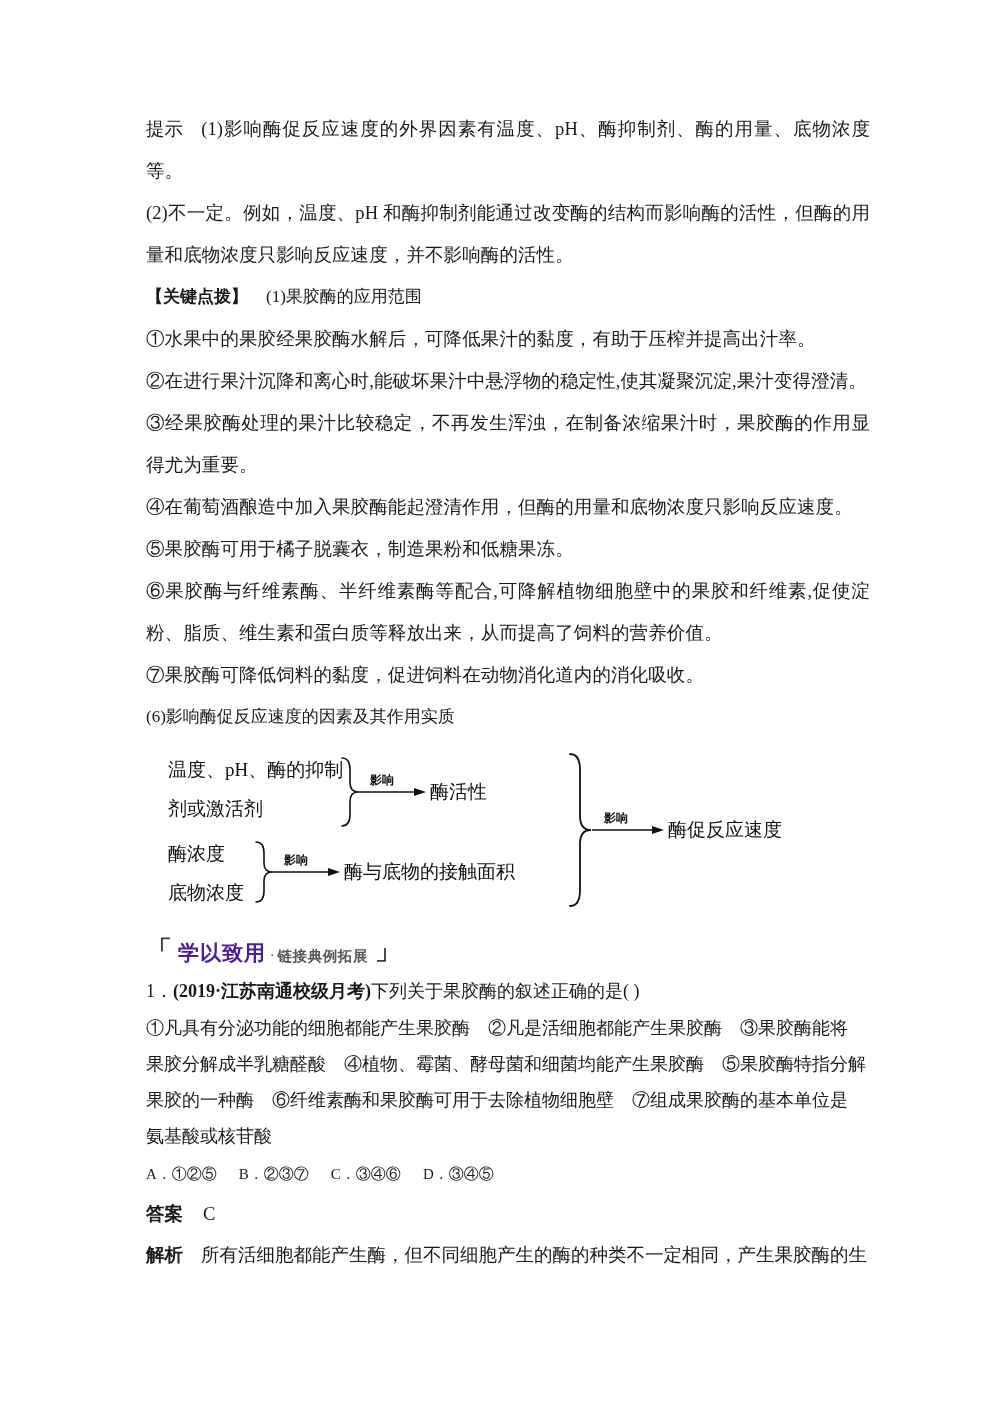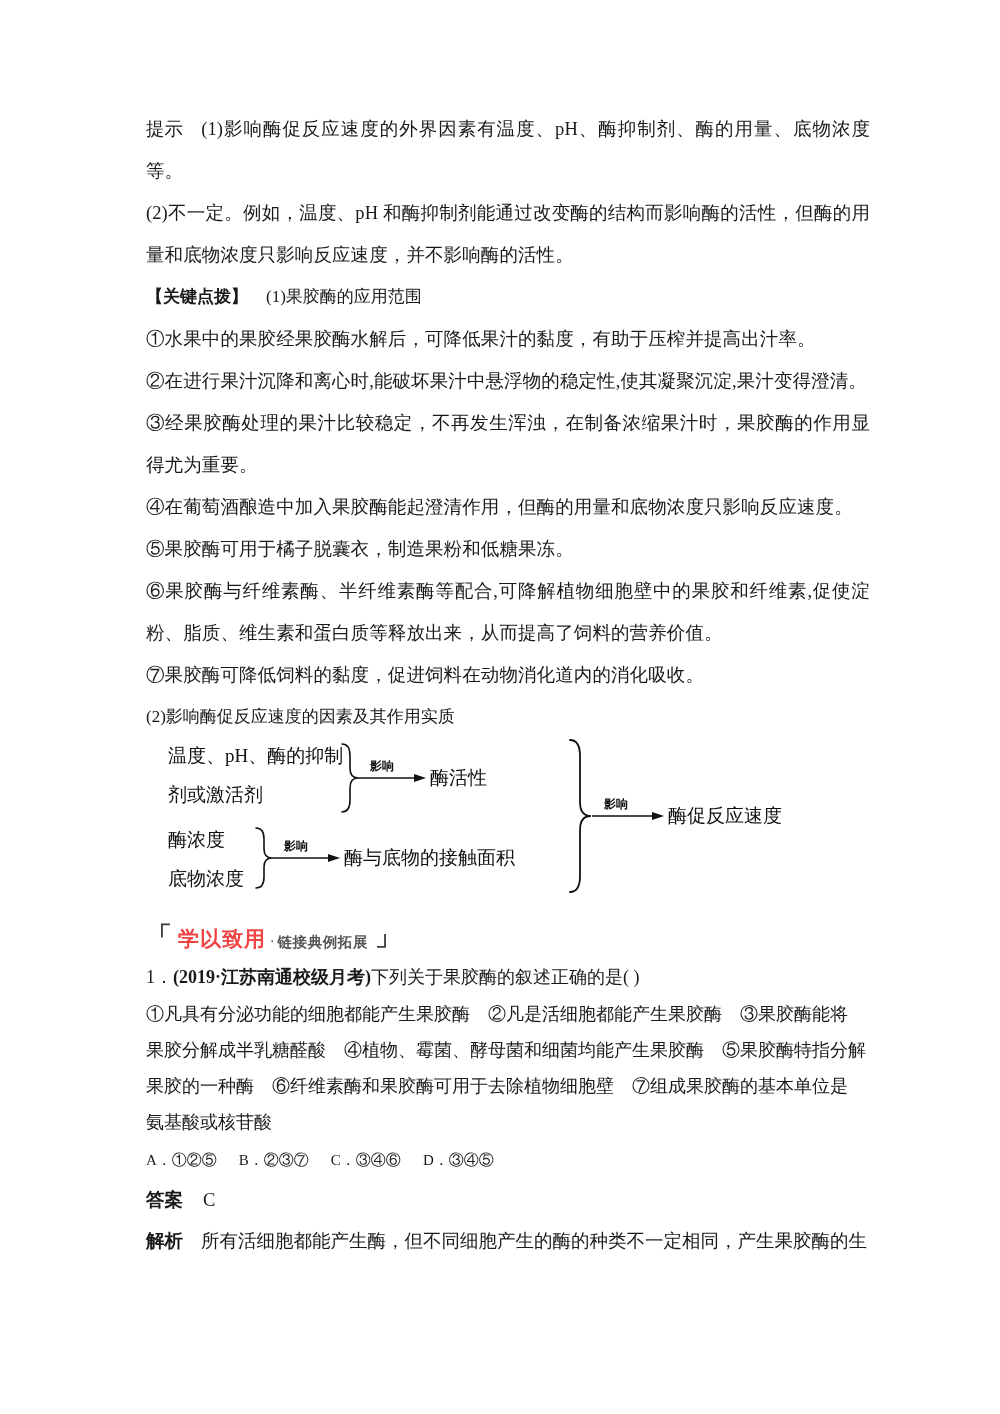--- a/index.html
+++ b/index.html
@@ -70,21 +70,21 @@
     font-size: 26px;
     font-weight: bold;
     color: #3a3a3a;
     line-height: 1;
     position: relative;
     top: -1px;
   }
   .banner-main {
     font-size: 21px;
     font-weight: bold;
-    color: #ef4444;
+    color: #4c1d95;
     letter-spacing: 1px;
     margin: 0 3px 0 6px;
   }
   .banner-dot {
     font-size: 14px;
     color: #555;
     margin: 0 3px 2px 1px;
   }
   .banner-sub {
     font-size: 14.5px;
@@ -133,20 +133,21 @@
   .q-analysis {
     font-size: 18.5px;
     line-height: 42px;
     margin: 0;
   }
   .q-analysis .lbl { font-weight: bold; }
 
   
   .diagram {
     position: relative;
+    margin-top: 14px;
     margin-bottom: 10px;
     height: 160px;
     width: 724px;
     font-family: "Liberation Serif", "DejaVu Serif", serif;
   }
   .dg-text {
     position: absolute;
     font-size: 19px;
     line-height: 1;
     white-space: nowrap;
@@ -185,21 +186,21 @@
     </p>
 
     <p class="para">①水果中的果胶经果胶酶水解后，可降低果汁的黏度，有助于压榨并提高出汁率。</p>
     <p class="para">②在进行果汁沉降和离心时,能破坏果汁中悬浮物的稳定性,使其凝聚沉淀,果汁变得澄清。</p>
     <p class="para">③经果胶酶处理的果汁比较稳定，不再发生浑浊，在制备浓缩果汁时，果胶酶的作用显得尤为重要。</p>
     <p class="para">④在葡萄酒酿造中加入果胶酶能起澄清作用，但酶的用量和底物浓度只影响反应速度。</p>
     <p class="para">⑤果胶酶可用于橘子脱囊衣，制造果粉和低糖果冻。</p>
     <p class="para">⑥果胶酶与纤维素酶、半纤维素酶等配合,可降解植物细胞壁中的果胶和纤维素,促使淀粉、脂质、维生素和蛋白质等释放出来，从而提高了饲料的营养价值。</p>
     <p class="para">⑦果胶酶可降低饲料的黏度，促进饲料在动物消化道内的消化吸收。</p>
 
-    <p class="para-tight">(2)影响酶促反应速度的因素及其作用实质</p>
+    <p class="para-tight">(6)影响酶促反应速度的因素及其作用实质</p>
 
     <div class="diagram">
 
       <svg class="dg-svg" viewBox="0 0 724 160">
 
         <path d="M 196 6 q 8 0 8 12 l 0 12 q 0 10 8 10 q -8 0 -8 10 l 0 12 q 0 12 -8 12" fill="none" stroke="#111" stroke-width="1.6" stroke-linecap="round"></path>
 
         <line x1="212" y1="40" x2="268" y2="40" stroke="#111" stroke-width="1.5"></line>
         <polygon points="268,36 280,40 268,44" fill="#111"></polygon>
 

